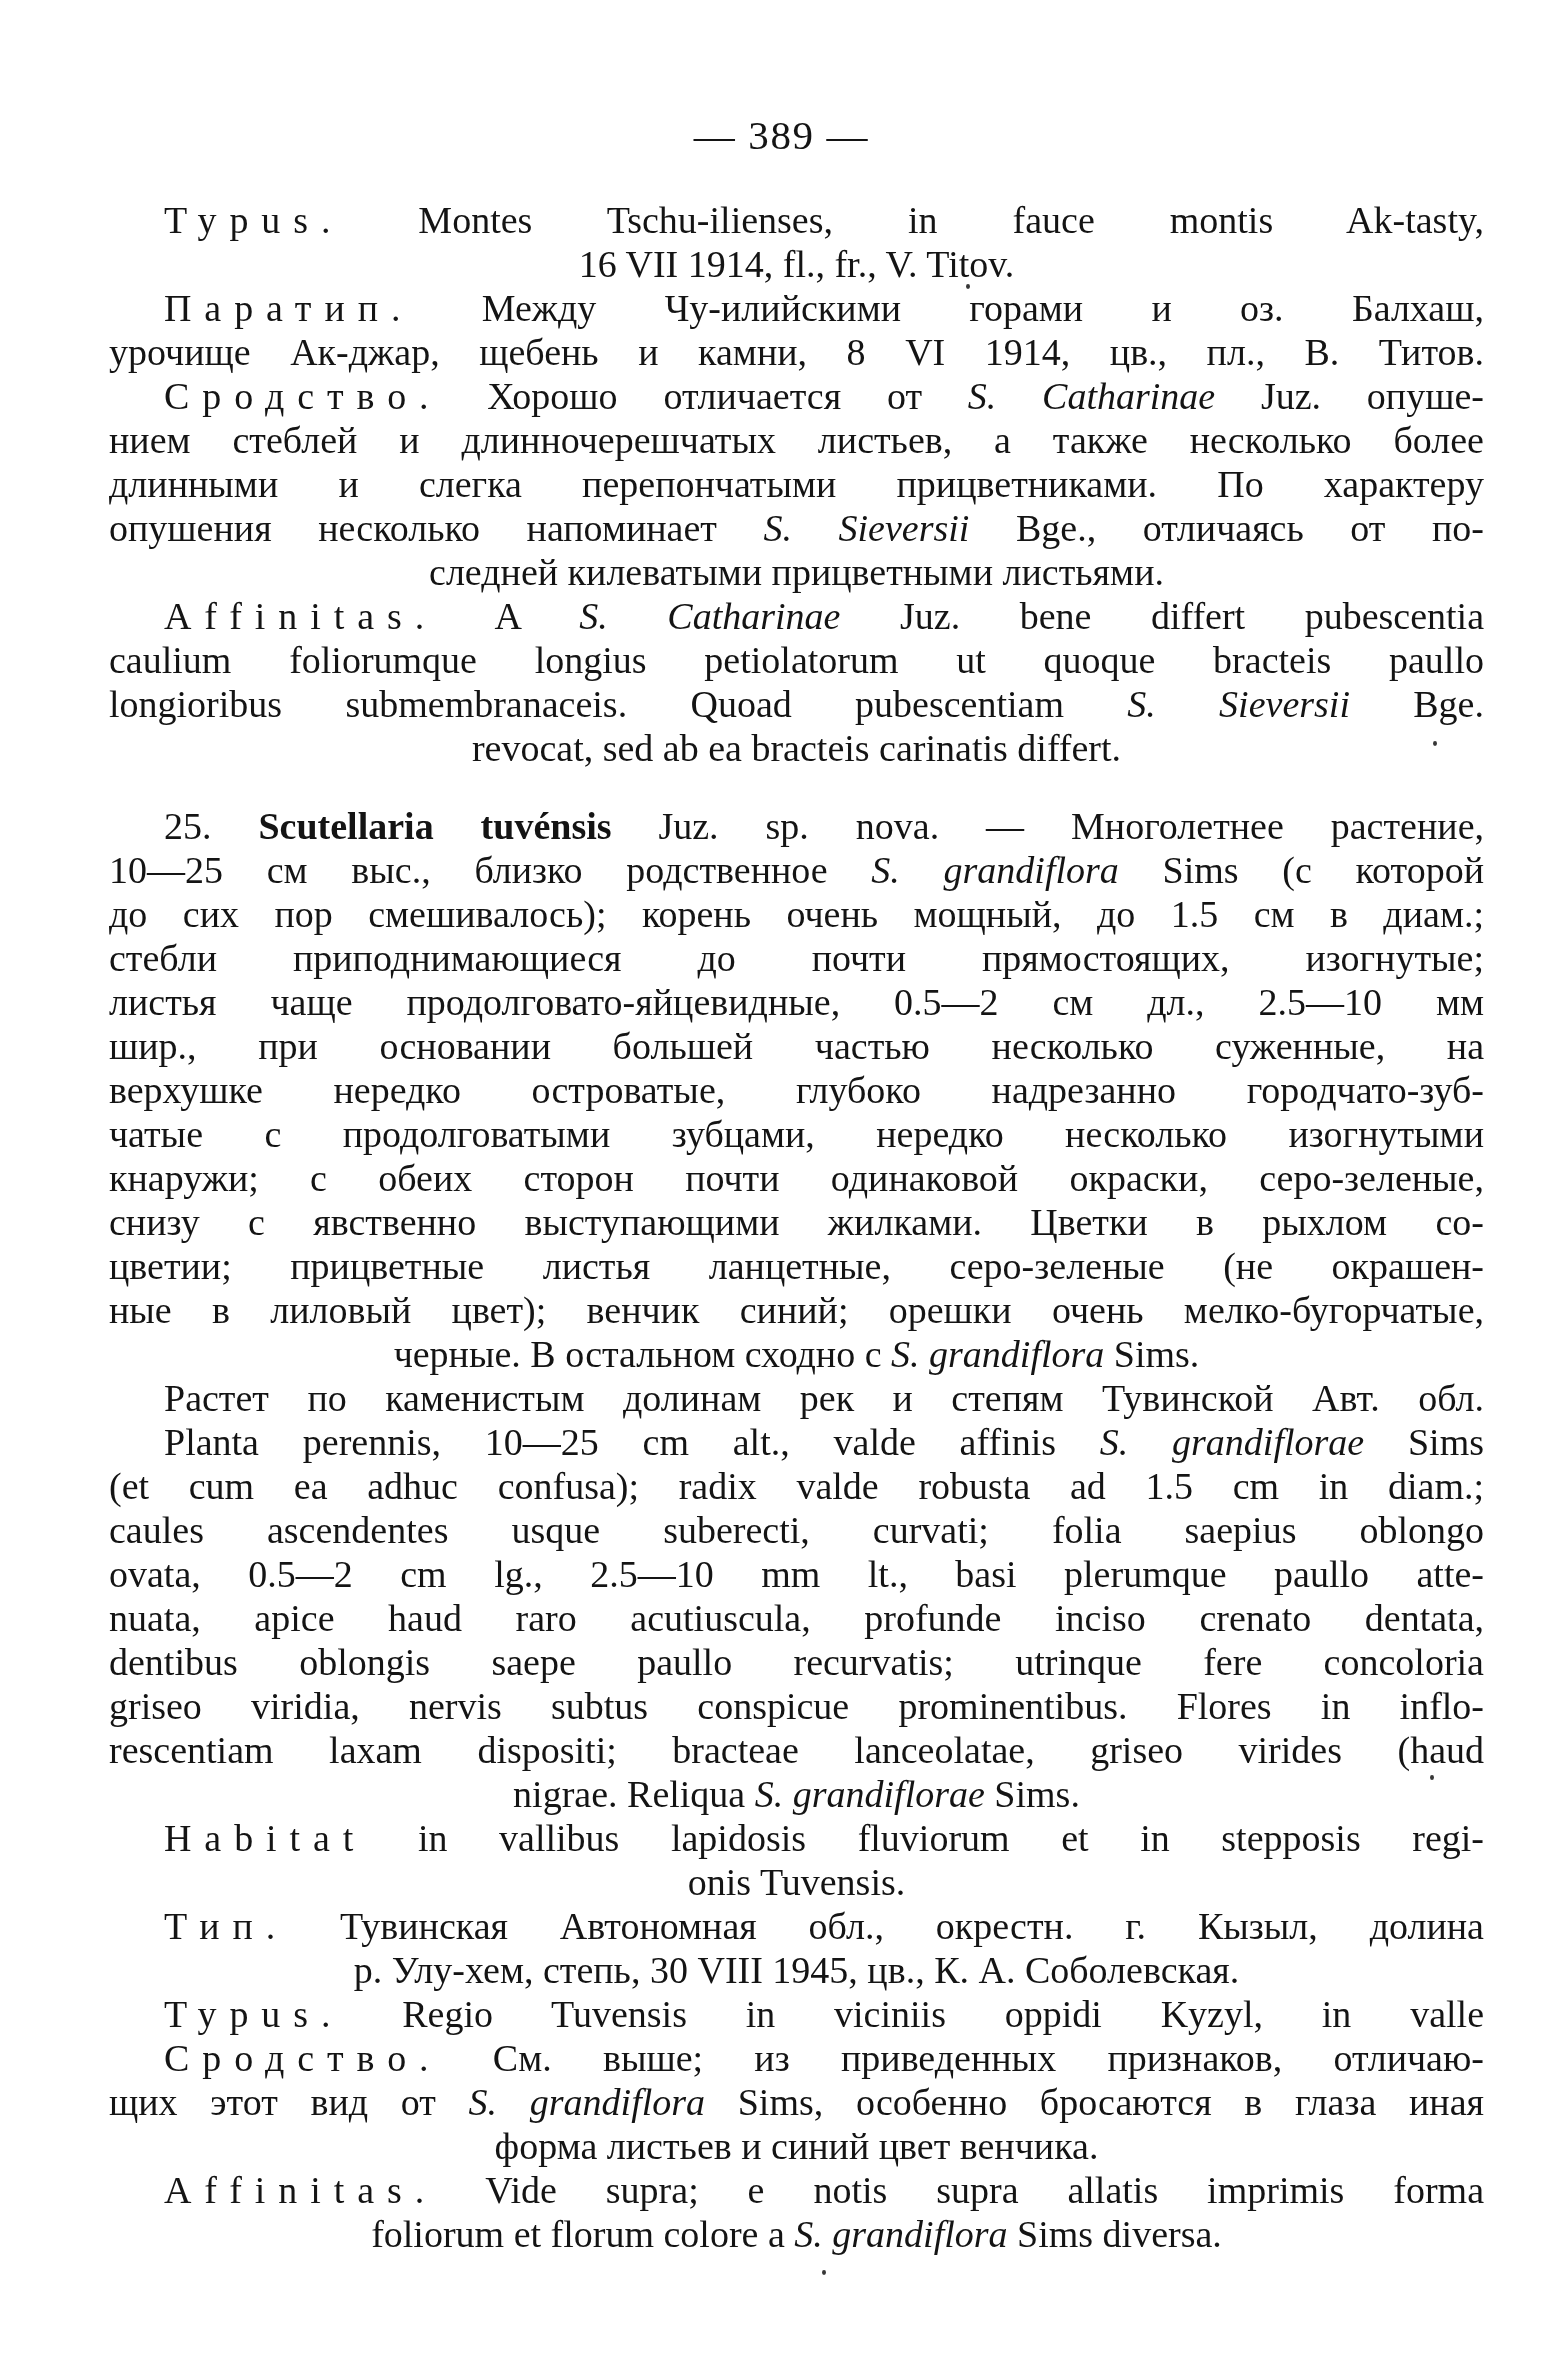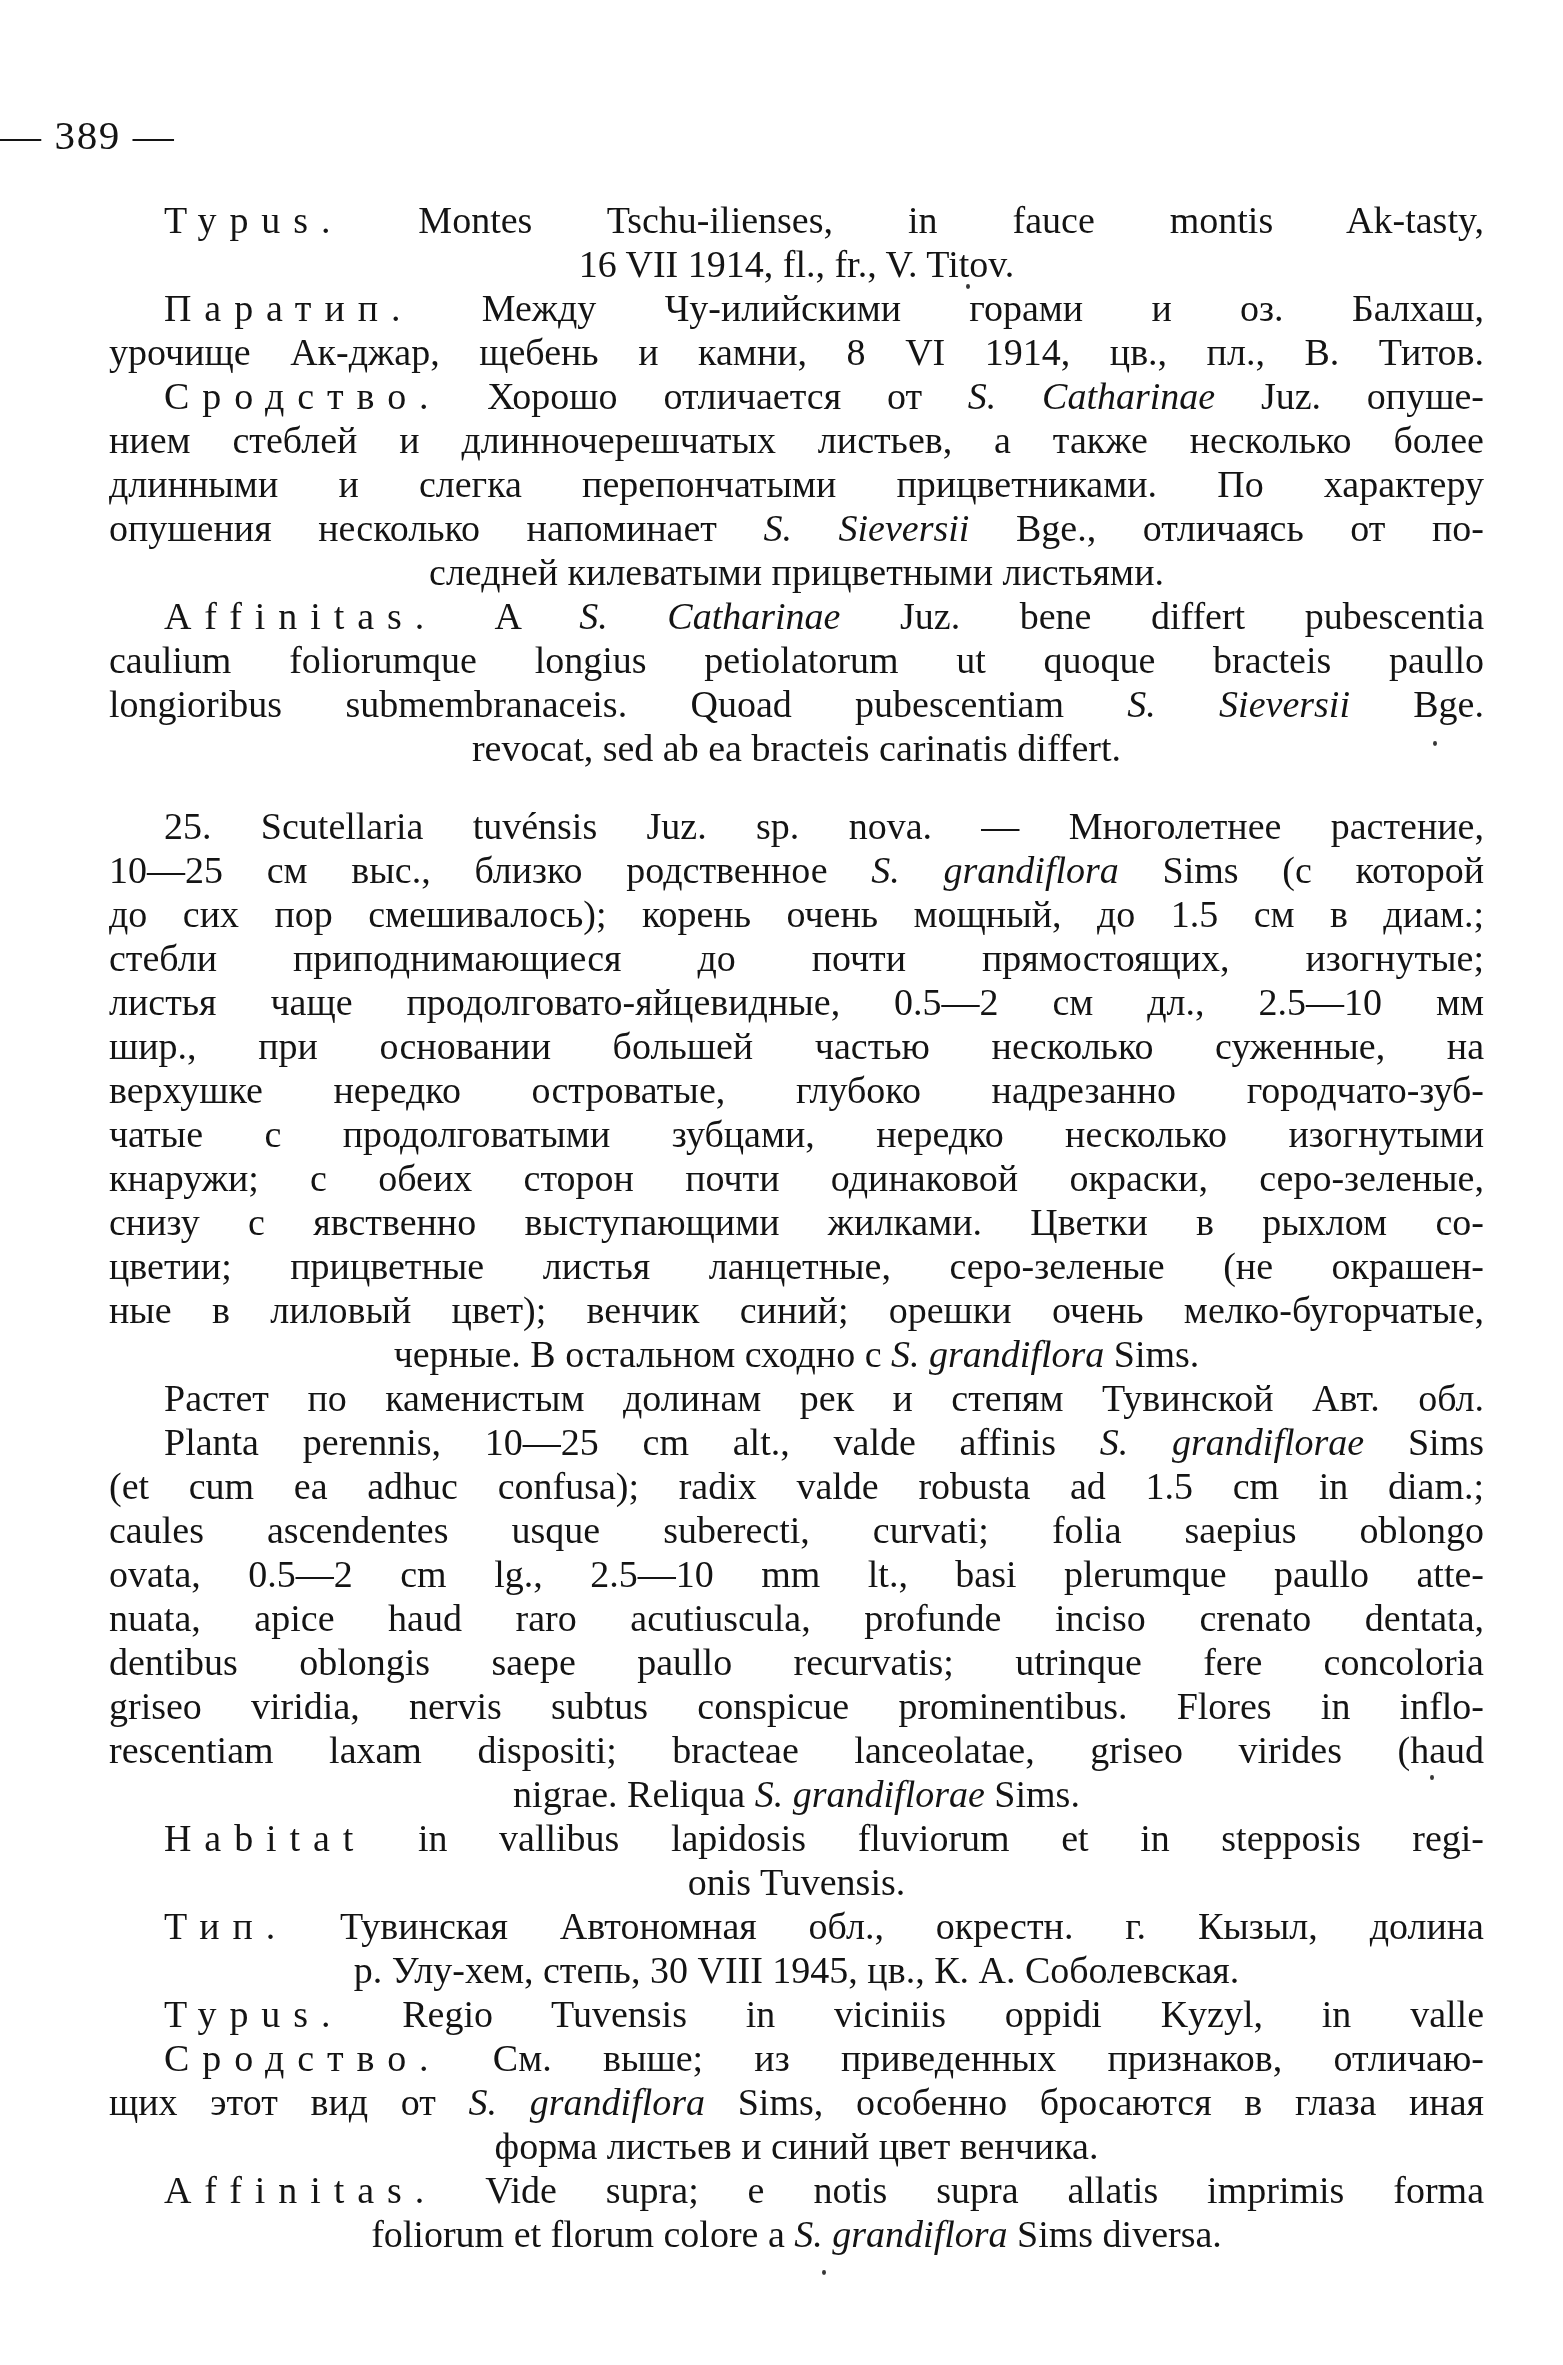--- a/index.html
+++ b/index.html
@@ -15,21 +15,21 @@
     width:1563px; height:2379px;
     background:var(--paper);
     color:var(--ink);
     font-family:"Liberation Serif","DejaVu Serif",serif;
     overflow:hidden;
   }
   .page-header{
     position:absolute;
     top:114px; left:0;
     width:1563px;
-    text-align:left;
+    text-align:center;
     font-size:41px;
     line-height:43px;
     letter-spacing:0.04em;
   }
   .text-block{
     position:absolute;
     left:109px; top:198px;
     width:1375px;
   }
   .paragraph{ margin:0; padding:0; }
@@ -43,21 +43,21 @@
   }
   .line.just{
     white-space:normal;
     text-align:justify;
     text-align-last:justify;
   }
   .line.indent{ text-indent:55px; }
   .seg{ font-style:normal; font-weight:normal; }
   .seg-sp{ letter-spacing:0.34em; }
   .seg-i{ font-style:italic; }
-  .seg-b{ font-weight:normal; }
+  .seg-b{ font-weight:bold; }
   .speck{
     position:absolute;
     width:4.3px; height:5.2px;
     border-radius:50%;
     background:var(--ink);
     opacity:.85;
   }
 </style>
 </head>
 <body>

